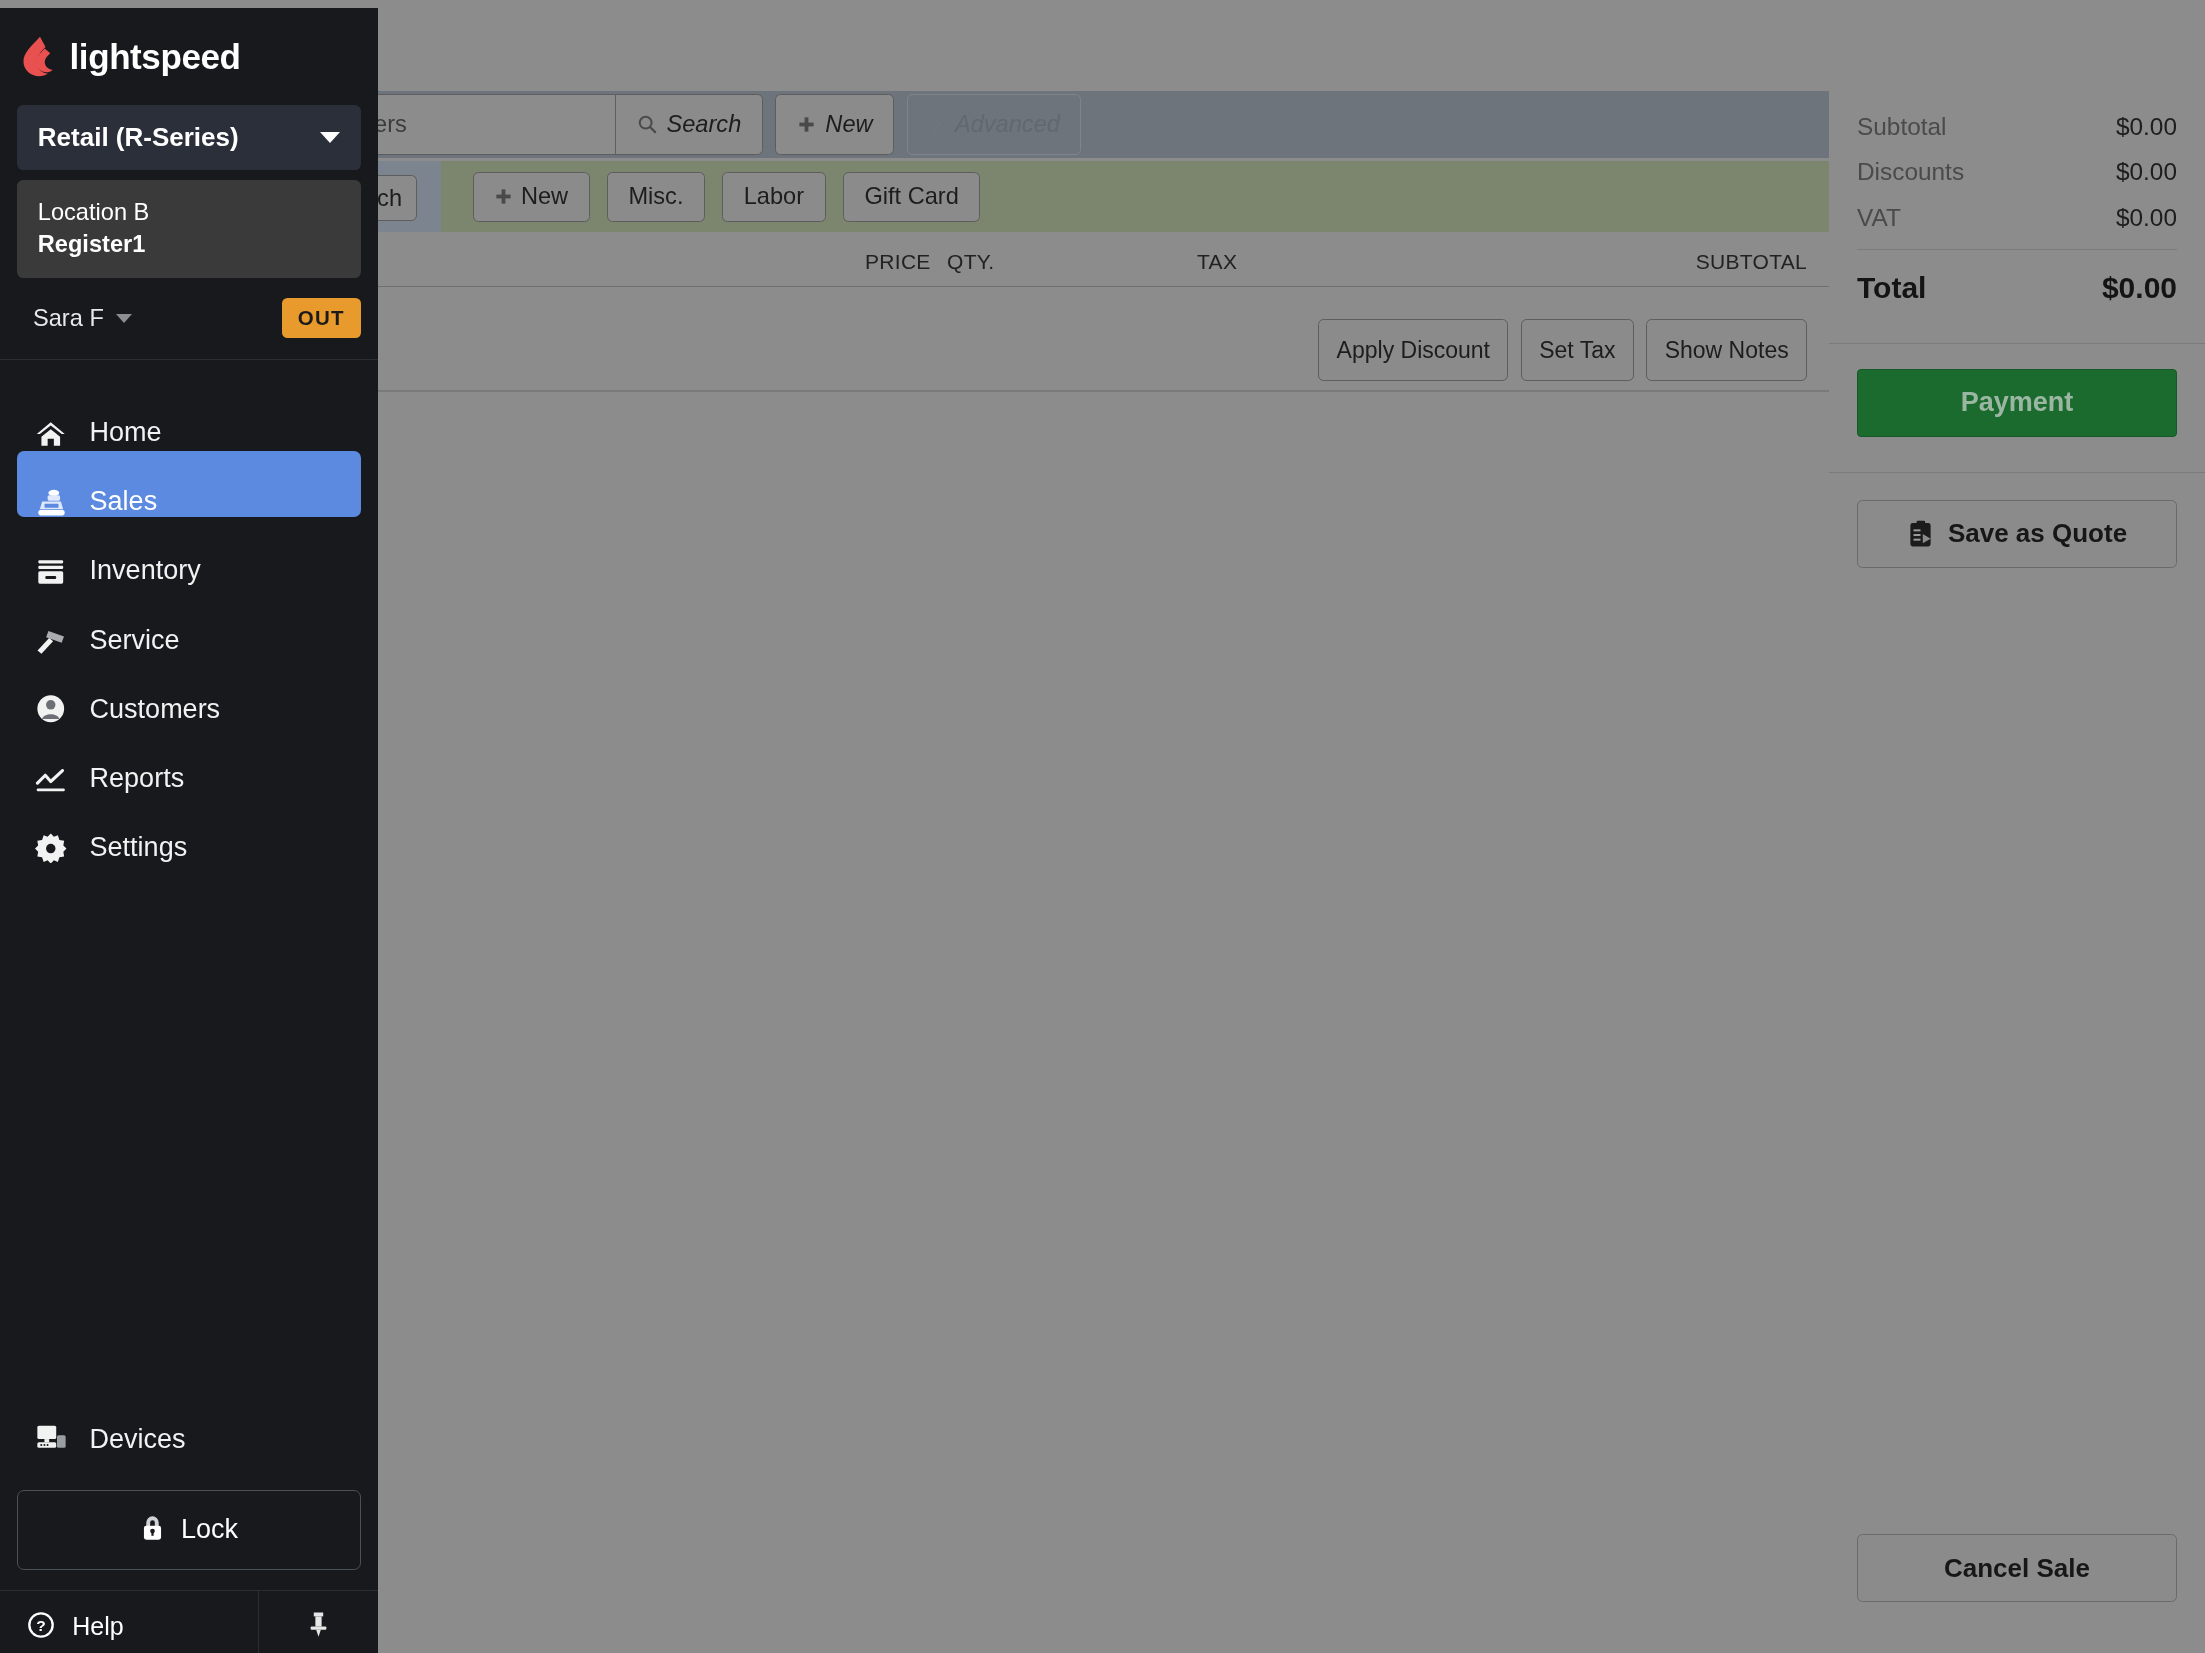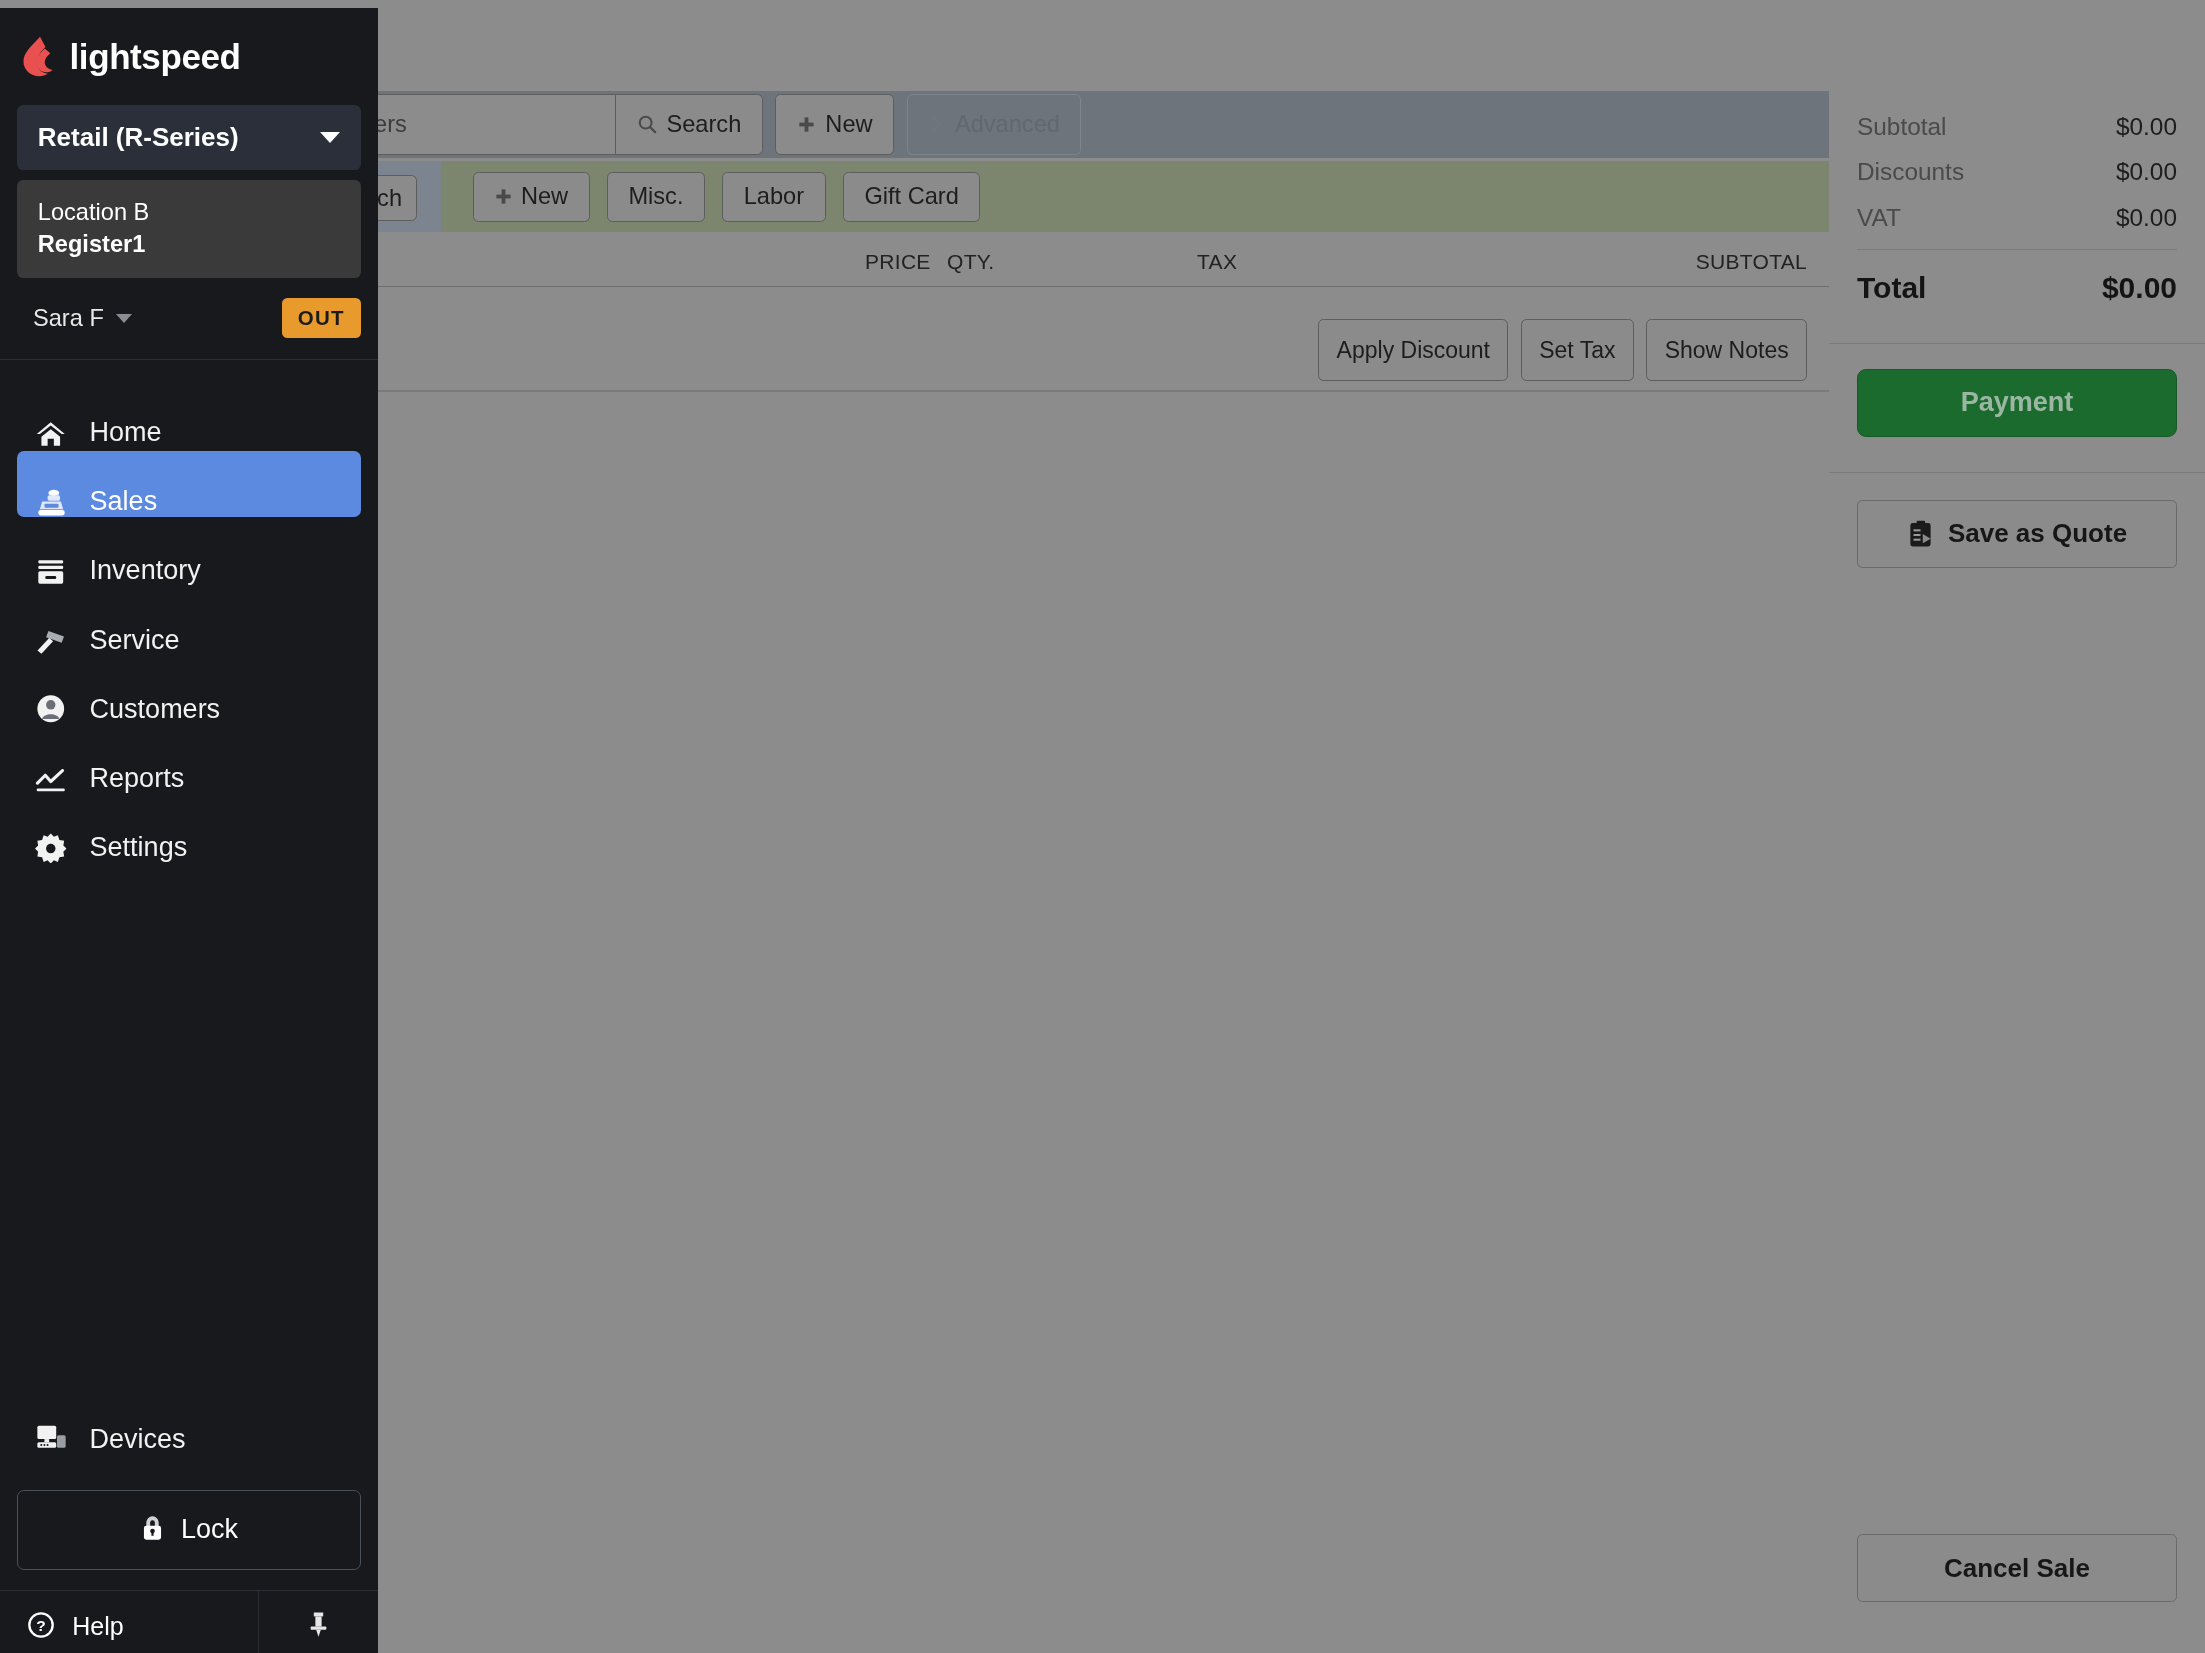--- a/index.html
+++ b/index.html
@@ -162,20 +162,21 @@
   .tb-btn {
     height: 61px;
     background: #8b8b8b;
     border: 1.6px solid #5d5d5d;
     border-radius: 5.5px;
     color: #1d1d1d; font-size: 23.6px;
     display: flex; align-items: center; 
     gap: 9.5px; padding: 0 20.5px;
     cursor: pointer;
     font-family: "Liberation Sans", sans-serif;
+    font-style: italic;
   }
   .tb-btn.flat-left { border-radius: 0 5.5px 5.5px 0; }
   .tb-btn.ghost {
     background: transparent;
     border-color: #7f858c;
     color: #62686f;
   }
   .tb-gap { width: 12.6px; }
 
   .actionbar {
@@ -272,21 +273,21 @@
   .tot-row.grand .val { color: #141414; font-size: 30px; font-weight: 700; }
 
   .pay-sect {
     padding: 25px 28px 35px 28px;
     border-bottom: 1.6px solid #7b7b7b;
   }
   .pay-btn {
     width: 100%; height: 68px;
     background: #1b6b2e;
     border: 1.6px solid #165926;
-    border-radius: 9px;
+    border-radius: 4px;
     color: #9bb7a3; font-size: 27px; font-weight: 700;
     display: flex; align-items: center; justify-content: center;
     cursor: pointer;
     font-family: "Liberation Sans", sans-serif;
   }
   .quote-sect { padding: 27px 28px 0 28px; }
   .quote-btn {
     width: 100%; height: 68px;
     background: #8b8b8b;
     border: 1.6px solid #6a6a6a;

